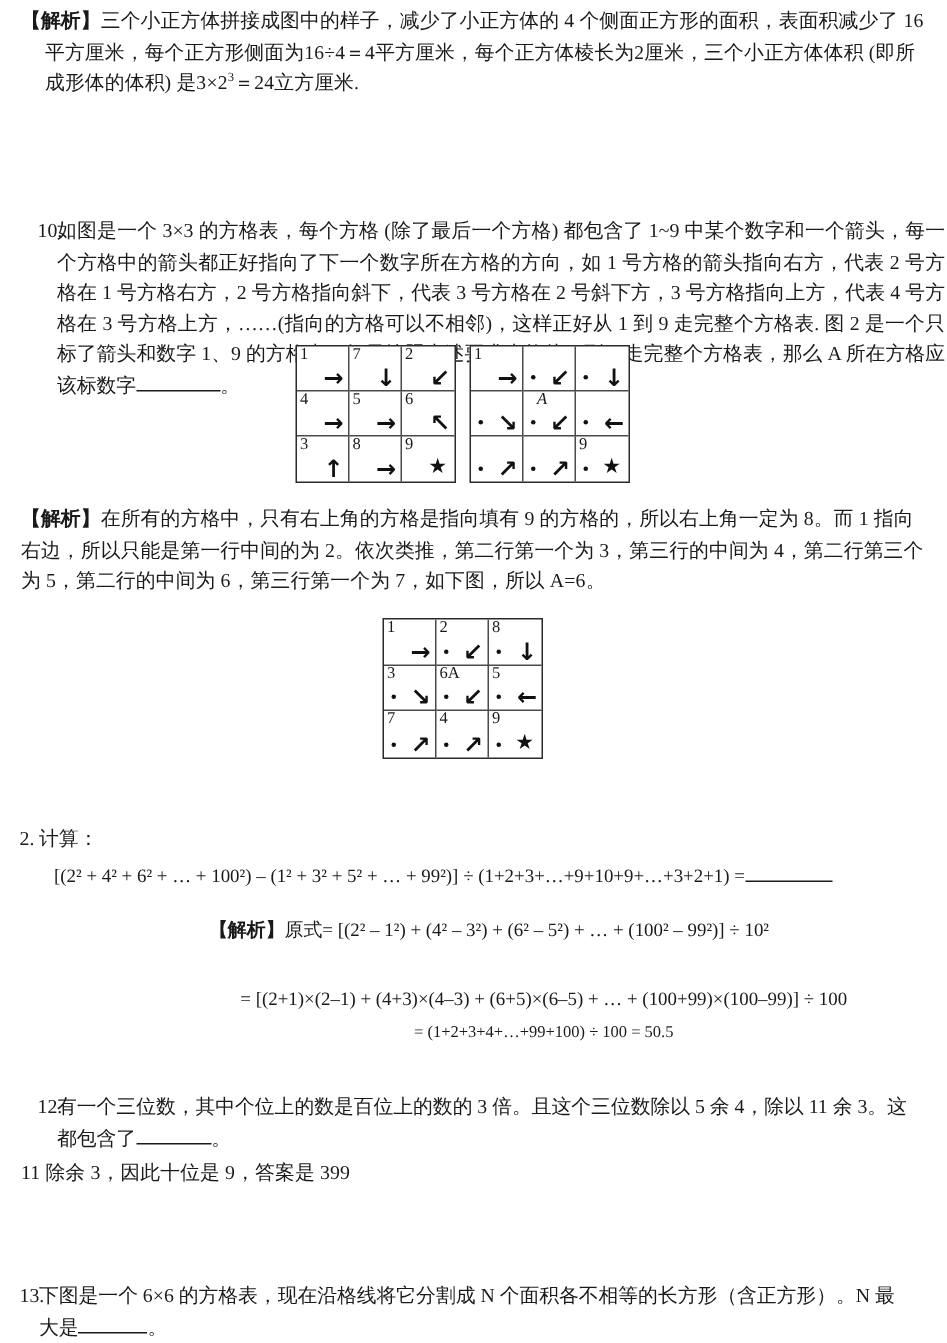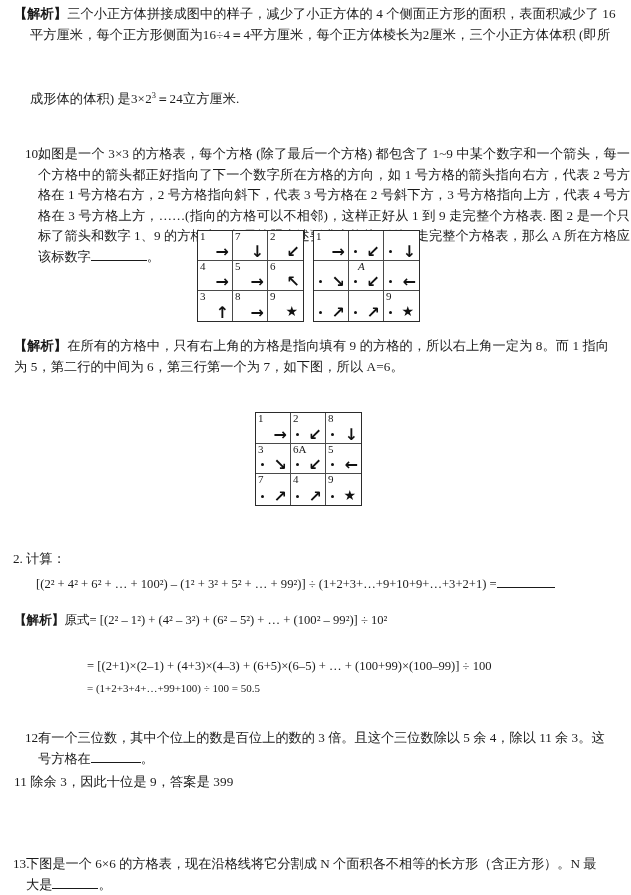--- a/index.html
+++ b/index.html
@@ -154,21 +154,21 @@
 
 <div class="page">
 
   <div class="block para" style="left:14px; top:4px; width:604px;">
     <div style="white-space:nowrap;">
       <span class="tag">【解析】</span><span>三个小正方体拼接成图中的样子，减少了小正方体的 4 个侧面正方形的面积，表面积减少了 16</span>
     </div>
     <div style="white-space:nowrap; padding-left:16px;">
       <span>平方厘米，每个正方形侧面为</span><span class="math">16÷4＝4</span><span>平方厘米，每个正方体棱长为</span><span class="math">2</span><span>厘米，三个小正方体体积 (即所</span>
     </div>
-    <div style="white-space:nowrap; padding-left:16px;margin-top:44px;">
+    <div style="white-space:nowrap; padding-left:16px;">
       <span>成形体的体积) 是</span><span class="math"><span>3×2</span><sup>3</sup><span>＝24</span></span><span>立方厘米.</span>
     </div>
   </div>
 
   <div class="qrow" style="left:12px; top:96px; width:618px;margin-top:48px;">
     <div class="qnum">10.</div>
     <div class="qbody">
       <span>如图是一个 3×3 的方格表，每个方格 (除了最后一个方格) 都包含了 1~9 中某个数字和一个箭头，每一个方格中的箭头都正好指向了下一个数字所在方格的方向，如 1 号方格的箭头指向右方，代表 2 号方格在 1 号方格右方，2 号方格指向斜下，代表 3 号方格在 2 号斜下方，3 号方格指向上方，代表 4 号方格在 3 号方格上方，……(指向的方格可以不相邻)，这样正好从 1 到 9 走完整个方格表. 图 2 是一个只标了箭头和数字 1、9 的方格表，如果按照上述要求也能从 1 到 9 走完整个方格表，那么 A 所在方格应该标数字</span><span class="blank w1"></span><span>。</span>
     </div>
   </div>
@@ -251,20 +251,23 @@
       <span class="gdot"></span>
       <span class="garrow star">★</span>
     </div>
   </div>
 
   <div class="block para" style="left:14px; top:336px; width:604px;">
     <div style="white-space:nowrap;">
       <span class="tag">【解析】</span><span>在所有的方格中，只有右上角的方格是指向填有 9 的方格的，所以右上角一定为 8。而 1 指向</span>
     </div>
     <div style="white-space:nowrap;">
+      <span>右边，所以只能是第一行中间的为 2。依次类推，第二行第一个为 3，第三行的中间为 4，第二行第三个</span>
+    </div>
+    <div style="white-space:nowrap;">
       <span>为 5，第二行的中间为 6，第三行第一个为 7，如下图，所以 A=6。</span>
     </div>
   </div>
 
   <div class="gridfig" style="left:255px; top:412px; width:105px; height:92px;">
     <div class="gcell">
       <span class="gnum">1</span>
       <span class="garrow">→</span>
     </div>
     <div class="gcell">
@@ -311,37 +314,37 @@
 
   <div class="qrow" style="left:0px; top:549px; width:618px;">
     <div class="qnum">2.</div>
     <div class="qbody">计算：</div>
   </div>
 
   <div class="mathline" style="left:36px; top:577px;">
     <span>[(2² + 4² + 6² + … + 100²) – (1² + 3² + 5² + … + 99²)] ÷ (1+2+3+…+9+10+9+…+3+2+1) =</span><span class="blank w4"></span>
   </div>
 
-  <div class="block" style="left:14px; top:609px; width:604px;">
+  <div class="block" style="left:24px; top:609px; width:604px;text-align:center;">
     <div class="mathline" style="position:relative; left:0; top:0; font-size:12.6px; line-height:22px;">
       <span class="tag">【解析】</span><span>原式</span><span>= [(2² – 1²) + (4² – 3²) + (6² – 5²) + … + (100² – 99²)] ÷ 10²</span>
     </div>
     <div class="mathline" style="position:relative; left:0; top:0; padding-left:73px; font-size:12.6px; line-height:22px; margin-top:24px;">
       <span>= [(2+1)×(2–1) + (4+3)×(4–3) + (6+5)×(6–5) + … + (100+99)×(100–99)] ÷ 100</span>
     </div>
     <div class="mathline" style="position:relative; left:0; top:0; padding-left:73px; font-size:11px; line-height:22px;font-family:Liberation Serif, serif;">
       <span>= (1+2+3+4+…+99+100) ÷ 100 = 50.5</span>
     </div>
   </div>
 
   <div class="qrow" style="left:12px; top:728px; width:618px;">
     <div class="qnum">12.</div>
     <div class="qbody">
       <div style="white-space:nowrap;"><span>有一个三位数，其中个位上的数是百位上的数的 3 倍。且这个三位数除以 5 余 4，除以 11 余 3。这</span></div>
-      <div style="white-space:nowrap;"><span>号方格在</span><span class="blank w2"></span><span>。</span></div>
+      <div style="white-space:nowrap;"><span>都包含了</span><span class="blank w2"></span><span>。</span></div>
     </div>
   </div>
 
   <div class="block para" style="left:14px; top:772px; width:604px;">
     <div style="white-space:nowrap;">
       <span>11 除余 3，因此十位是 9，答案是 399</span>
     </div>
   </div>
 
   <div class="qrow" style="left:0px; top:854px; width:618px;">

